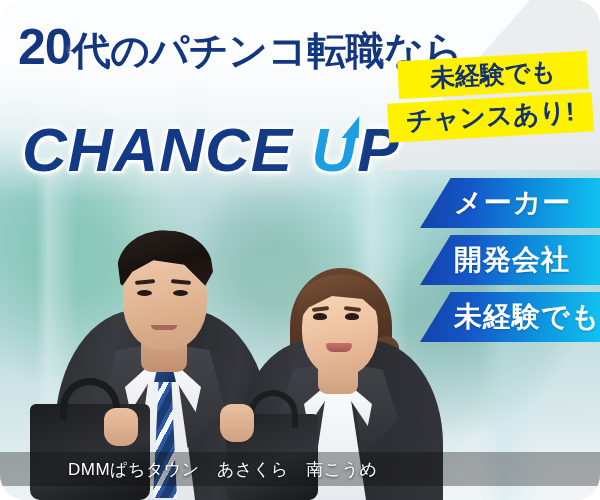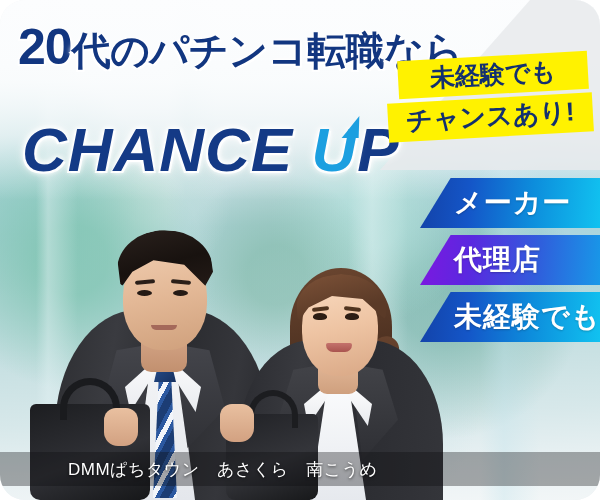--- a/index.html
+++ b/index.html
@@ -433,22 +433,22 @@
 
   <div class="badge">
     <div class="badge-line l1">未経験でも</div>
     <div class="badge-line l2">チャンスあり!</div>
   </div>
 
   <div class="cats">
     <div class="cat blue">
       <span class="cat-label">メーカー</span>
     </div>
-    <div class="cat purple">
-      <span class="cat-label">代理店</span>
+    <div class="cat blue">
+      <span class="cat-label">開発会社</span>
     </div>
     <div class="cat blue">
       <span class="cat-label">未経験でも</span>
     </div>
   </div>
 
   <div class="caption-bar">
     <span class="caption-text">DMMぱちタウン　あさくら　南こうめ</span>
   </div>
 

